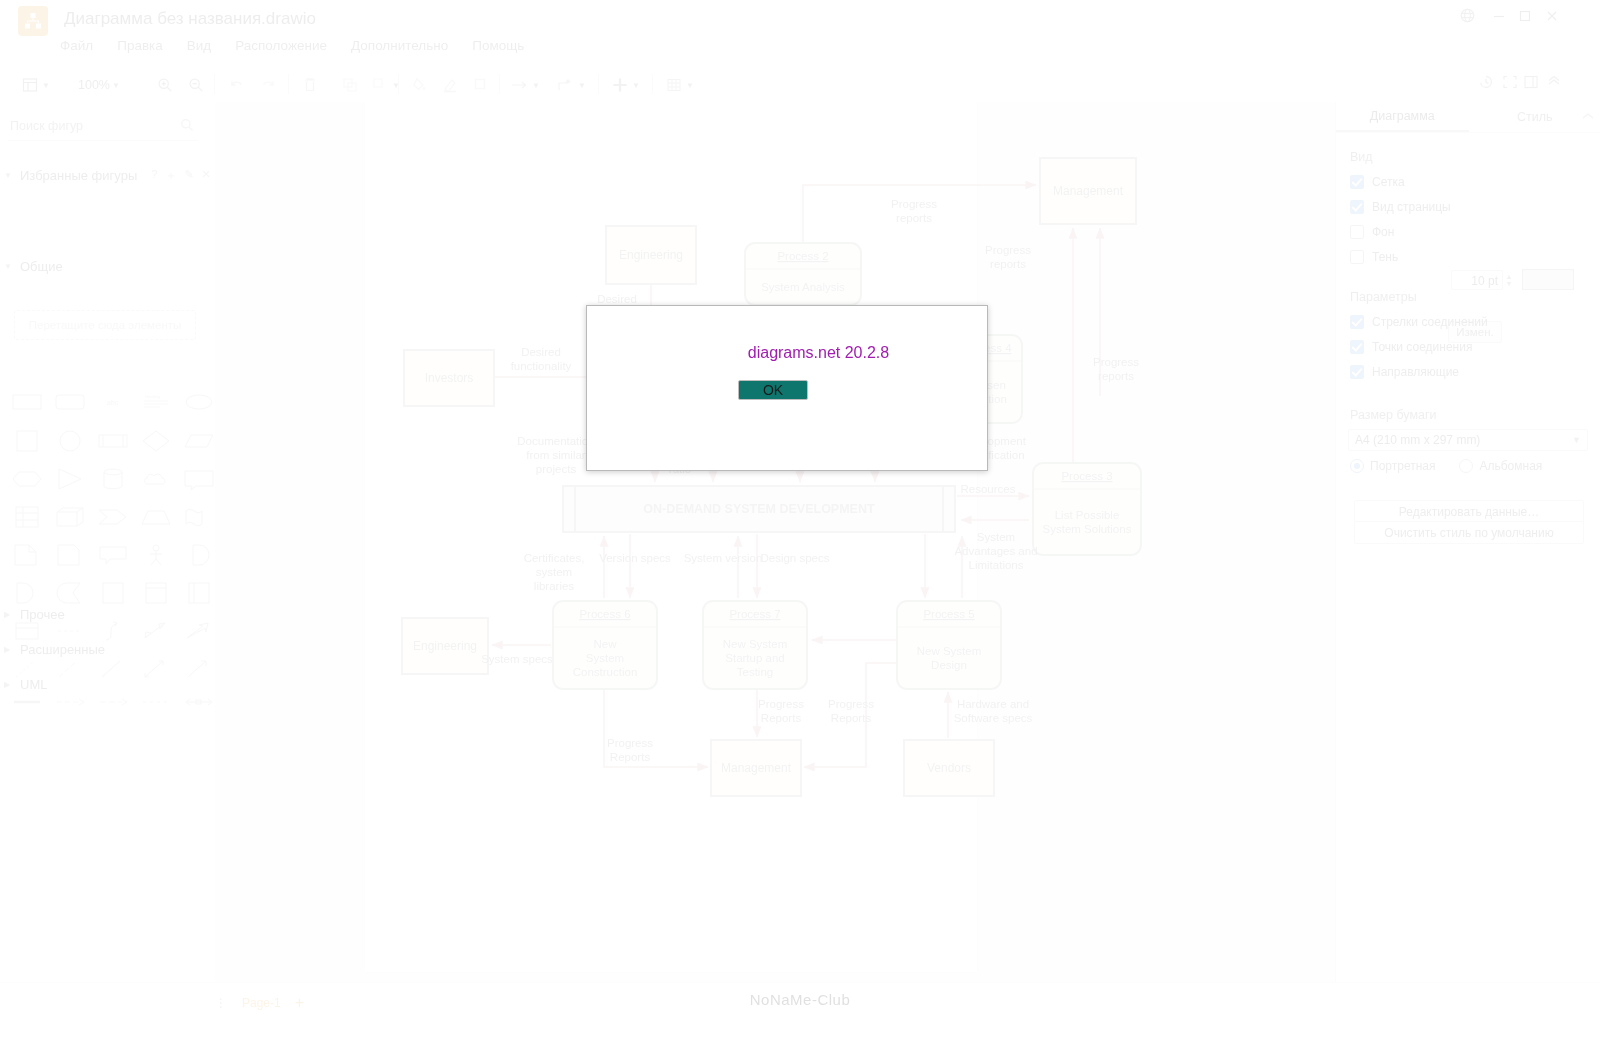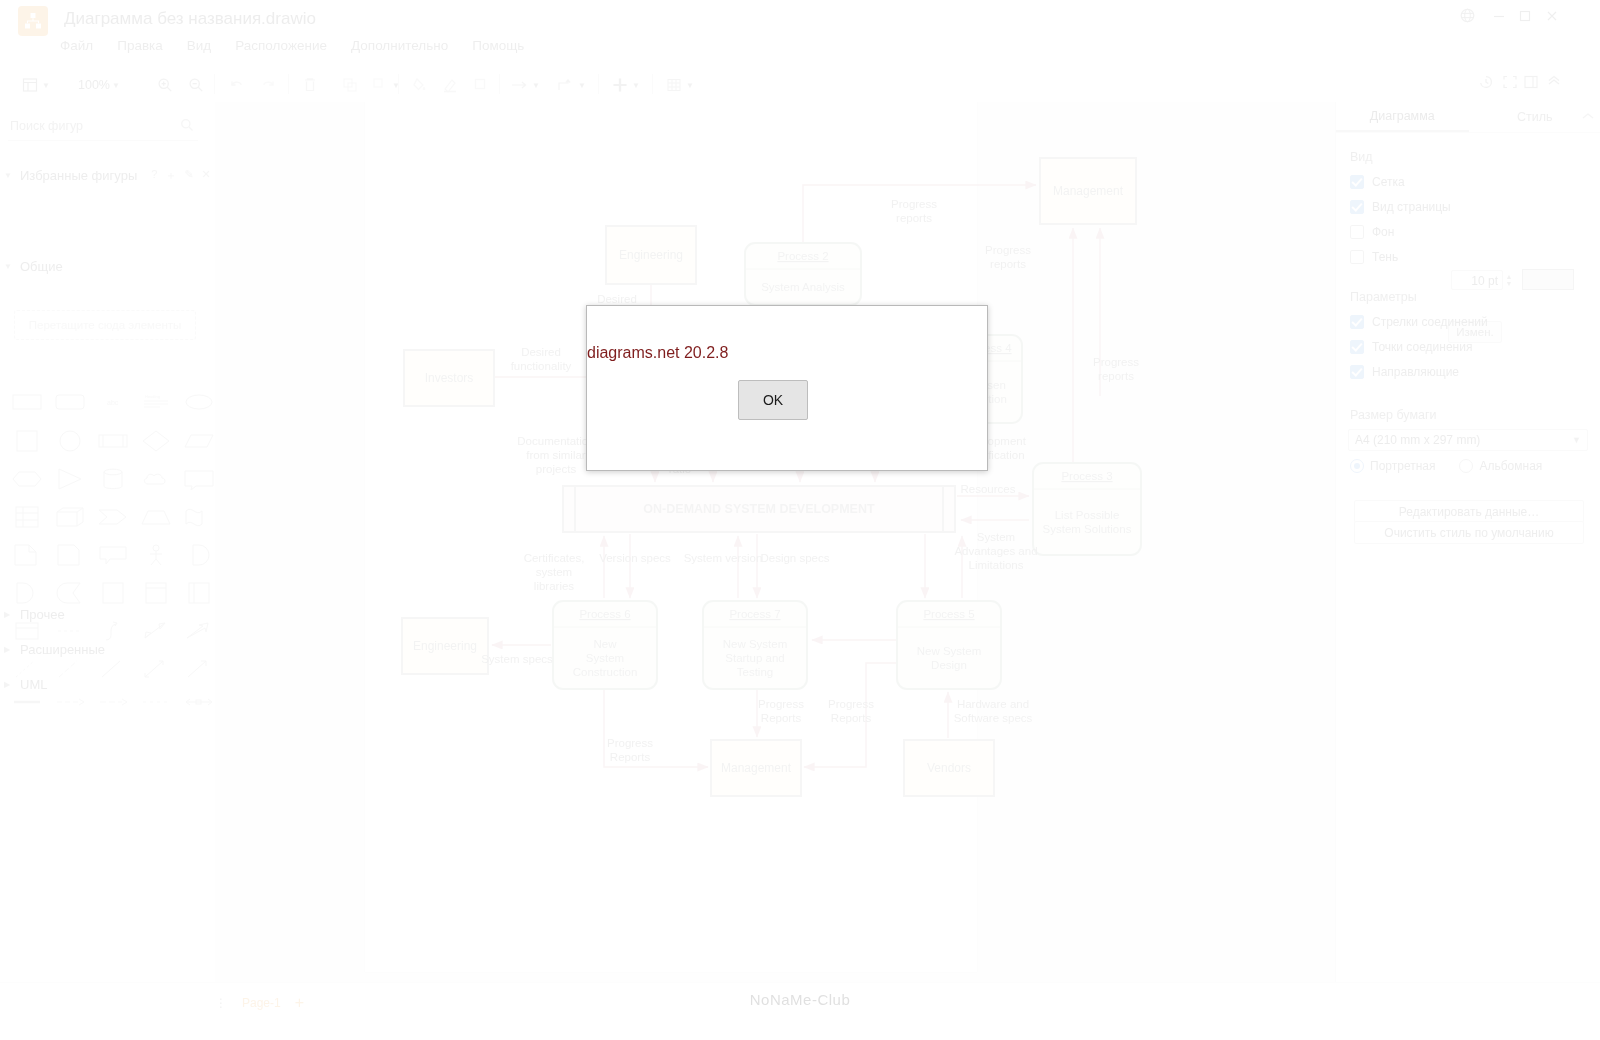--- a/index.html
+++ b/index.html
@@ -86,24 +86,24 @@
   
   #watermark{position:absolute;left:713px;top:988px;width:175px;height:24px;opacity:.30;display:flex;align-items:center;justify-content:center;}
   #watermark svg{display:block;}
   
   #modal{
     position:absolute;left:586px;top:305px;width:400px;height:164px;
     background:#fff;border:1px solid #b9b9b9;
     box-shadow:0 1px 6px rgba(0,0,0,.20);
     z-index:50;
   }
-  #modal-text{position:absolute;left:0;top:38px;width:463px;font-size:16px;color:#7f1d1d;}
+  #modal-text{position:absolute;left:0;top:38px;width:463px;text-align:center;font-size:16px;color:#a21caf;}
   #modal-ok{
-    position:absolute;left:151px;top:74px;width:70px;height:40px;
-    background:#e5e5e5;border:1px solid #bdbdbd;border-radius:2px;
+    position:absolute;left:151px;top:74px;width:70px;height:20px;
+    background:#0f766e;border:1px solid #bdbdbd;border-radius:2px;
     font-size:14px;color:#1a1a1a;cursor:pointer;
     font-family:inherit;
   }
   text{font-family:"Liberation Sans","DejaVu Sans",sans-serif;}
 </style>
 </head>
 <body>
 
 <div id="app">
 

